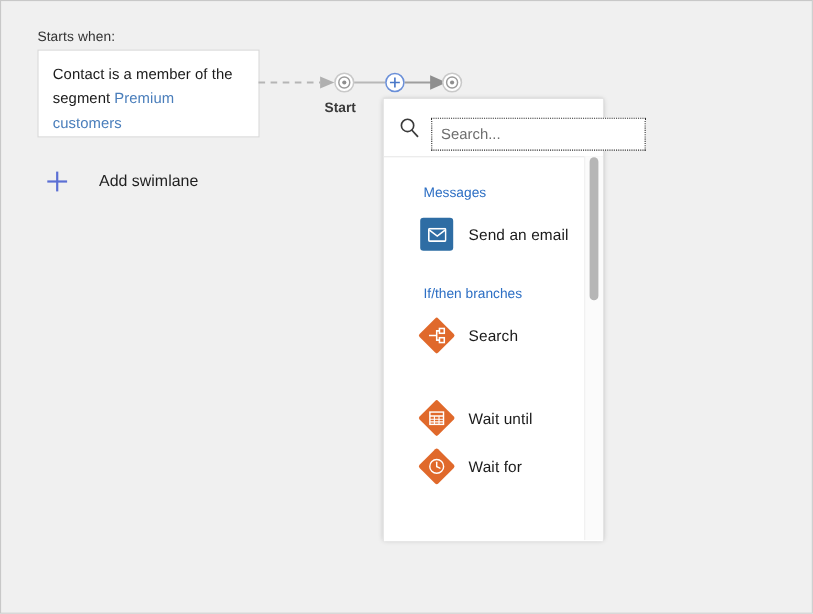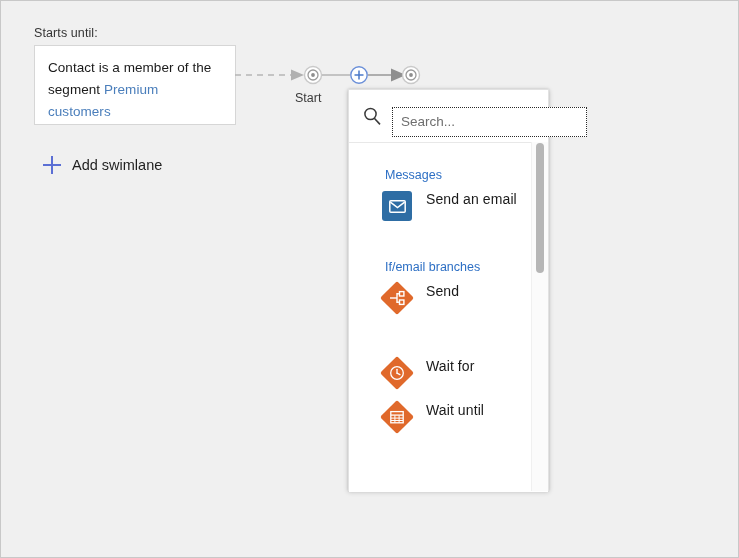--- a/index.html
+++ b/index.html
@@ -54,21 +54,21 @@
     cursor: pointer;
   }
 
   
   .add-swimlane {
     position: absolute;
     left: 42px;
     top: 155px;
     display: flex;
     align-items: center;
-    gap: 11px;
+    gap: 29px;
     cursor: pointer;
   }
   .plus-glyph {
     width: 18px;
     height: 18px;
     position: relative;
     flex: none;
   }
   .plus-glyph::before, .plus-glyph::after {
     content: "";
@@ -87,20 +87,21 @@
   }
 
   
   .flow { position: absolute; left: 232px; top: 54px; width: 210px; height: 60px; }
   .start-label {
     position: absolute;
     left: 62px;
     top: 36px;
     font-size: 12.5px;
     color: #3a3a3a;
+    font-weight: bold;
   }
 
   
   .flyout {
     position: absolute;
     left: 347px;
     top: 88px;
     width: 201px;
     height: 402px;
     background: #ffffff;
@@ -158,20 +159,21 @@
   .group-title {
     font-size: 12.5px;
     color: #2d6fc4;
     padding: 0 0 0 20px;
     margin: 0;
     height: 17px;
     line-height: 17px;
   }
   .item-row {
     display: flex;
+    align-items: center;
     height: 44px;
     padding-left: 17px;
     cursor: pointer;
   }
   .item-label {
     font-size: 14px;
     color: #1a1a1a;
     margin-left: 14px;
     letter-spacing: 0.1px;
   }
@@ -225,21 +227,21 @@
     background: #b6b6b6;
     border-radius: 4px;
     cursor: pointer;
   }
 </style>
 </head>
 <body>
 
 <div id="root">
 
-  <div class="starts-label">Starts until:</div>
+  <div class="starts-label">Starts when:</div>
 
   <div class="trigger-card">
     <div class="trigger-text"><span>Contact is a member of the segment </span><span class="segment-link">Premium customers</span></div>
   </div>
 
   <div class="add-swimlane">
     <span class="plus-glyph"></span>
     <span class="add-swimlane-label">Add swimlane</span>
   </div>
 
@@ -294,71 +296,71 @@
             <svg width="17" height="13" viewBox="0 0 17 13">
               <rect x="0.8" y="0.8" width="15.4" height="11.4" rx="1" fill="none" stroke="#ffffff" stroke-width="1.5"></rect>
               <polyline points="1.4,2.2 8.5,7.6 15.6,2.2" fill="none" stroke="#ffffff" stroke-width="1.5"></polyline>
             </svg>
           </span>
           <span class="item-label">Send an email</span>
         </div>
 
         <div class="gap-lg"></div>
 
-        <div class="group-title">If/email branches</div>
+        <div class="group-title">If/then branches</div>
         <div class="gap-sm"></div>
         <div class="item-row">
           <span class="icon-diamond">
             <span class="dia"></span>
             <span class="glyph">
               <svg width="17" height="16" viewBox="0 0 17 16">
                 <line x1="1" y1="8" x2="8" y2="8" stroke="#ffffff" stroke-width="1.4"></line>
                 <line x1="8" y1="3" x2="8" y2="13" stroke="#ffffff" stroke-width="1.4"></line>
                 <rect x="10.5" y="1.6" width="4.4" height="4.4" fill="none" stroke="#ffffff" stroke-width="1.4"></rect>
                 <rect x="10.5" y="10" width="4.4" height="4.4" fill="none" stroke="#ffffff" stroke-width="1.4"></rect>
                 <line x1="8" y1="3.8" x2="10.5" y2="3.8" stroke="#ffffff" stroke-width="1.4"></line>
                 <line x1="8" y1="12.2" x2="10.5" y2="12.2" stroke="#ffffff" stroke-width="1.4"></line>
               </svg>
             </span>
           </span>
-          <span class="item-label">Send</span>
+          <span class="item-label">Search</span>
         </div>
 
         <div class="gap-lg"></div>
 
         <div class="gap-sm"></div>
-        <div class="item-row">
-          <span class="icon-diamond">
-            <span class="dia"></span>
-            <span class="glyph">
-              <svg width="16" height="16" viewBox="0 0 16 16">
-                <circle cx="8" cy="8" r="6.3" fill="none" stroke="#ffffff" stroke-width="1.3"></circle>
-                <line x1="8" y1="4.3" x2="8" y2="8.2" stroke="#ffffff" stroke-width="1.3" stroke-linecap="round"></line>
-                <line x1="8" y1="8.2" x2="10.9" y2="9.6" stroke="#ffffff" stroke-width="1.3" stroke-linecap="round"></line>
-              </svg>
-            </span>
-          </span>
-          <span class="item-label">Wait for</span>
-        </div>
         <div class="item-row">
           <span class="icon-diamond">
             <span class="dia"></span>
             <span class="glyph">
               <svg width="16" height="16" viewBox="0 0 16 16">
                 <rect x="1.8" y="2.6" width="12.4" height="11.2" fill="none" stroke="#ffffff" stroke-width="1.3"></rect>
                 <line x1="1.8" y1="6.1" x2="14.2" y2="6.1" stroke="#ffffff" stroke-width="1.3"></line>
                 <line x1="5.9" y1="6.4" x2="5.9" y2="13.8" stroke="#ffffff" stroke-width="1"></line>
                 <line x1="10.1" y1="6.4" x2="10.1" y2="13.8" stroke="#ffffff" stroke-width="1"></line>
                 <line x1="2" y1="9.1" x2="14" y2="9.1" stroke="#ffffff" stroke-width="1"></line>
                 <line x1="2" y1="11.5" x2="14" y2="11.5" stroke="#ffffff" stroke-width="1"></line>
               </svg>
             </span>
           </span>
           <span class="item-label">Wait until</span>
         </div>
+        <div class="item-row">
+          <span class="icon-diamond">
+            <span class="dia"></span>
+            <span class="glyph">
+              <svg width="16" height="16" viewBox="0 0 16 16">
+                <circle cx="8" cy="8" r="6.3" fill="none" stroke="#ffffff" stroke-width="1.3"></circle>
+                <line x1="8" y1="4.3" x2="8" y2="8.2" stroke="#ffffff" stroke-width="1.3" stroke-linecap="round"></line>
+                <line x1="8" y1="8.2" x2="10.9" y2="9.6" stroke="#ffffff" stroke-width="1.3" stroke-linecap="round"></line>
+              </svg>
+            </span>
+          </span>
+          <span class="item-label">Wait for</span>
+        </div>
 
       </div>
     </div>
 
     <div class="scrollbar-track">
       <div class="scrollbar-thumb"></div>
     </div>
 
   </div>
 </div>

